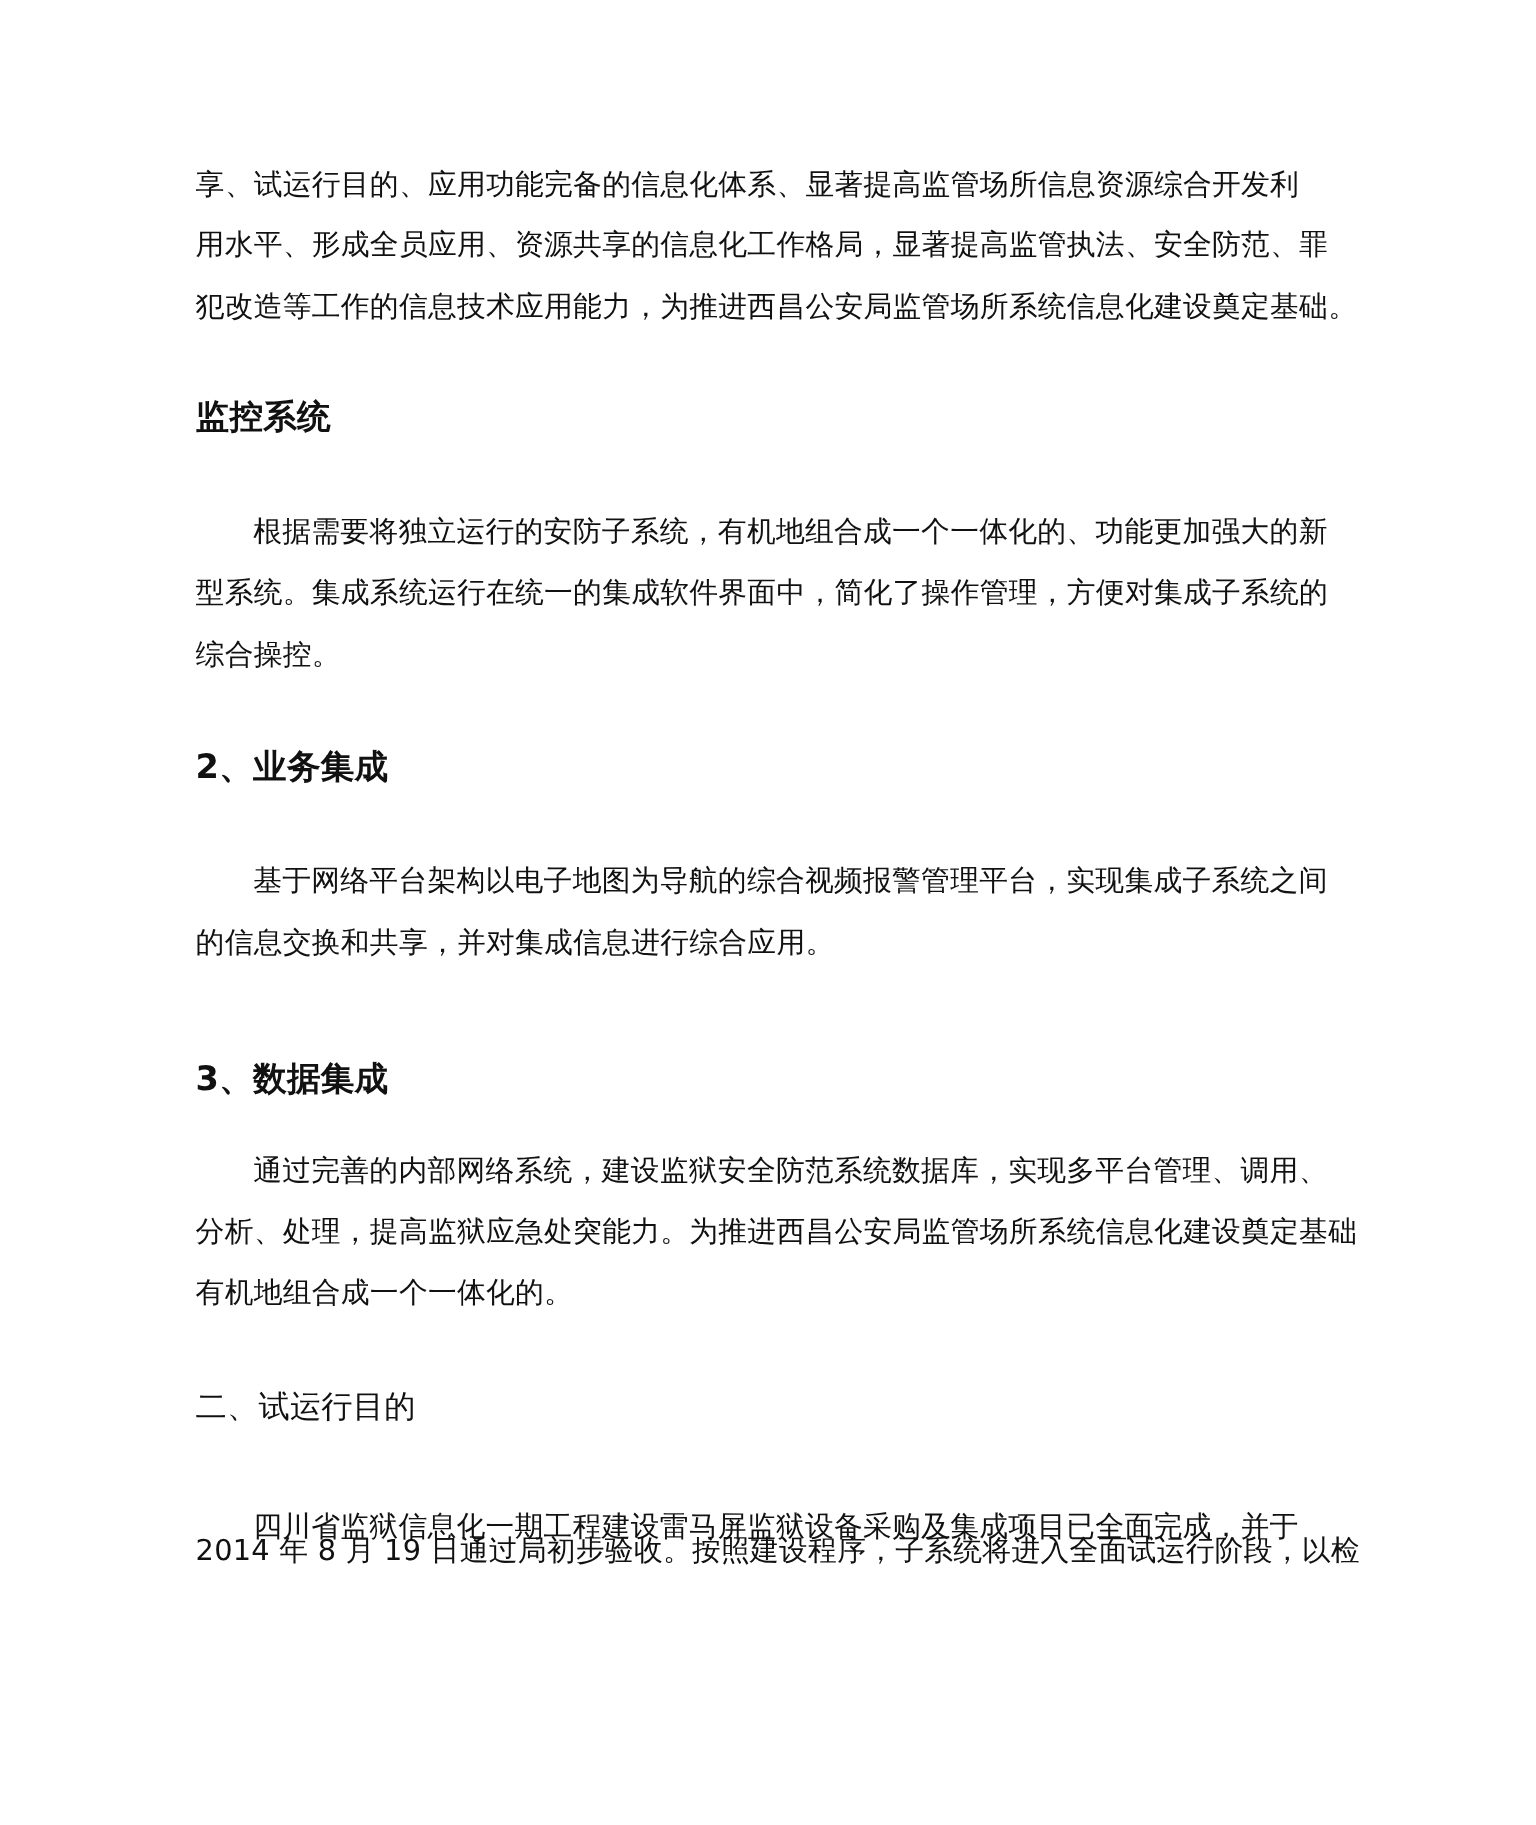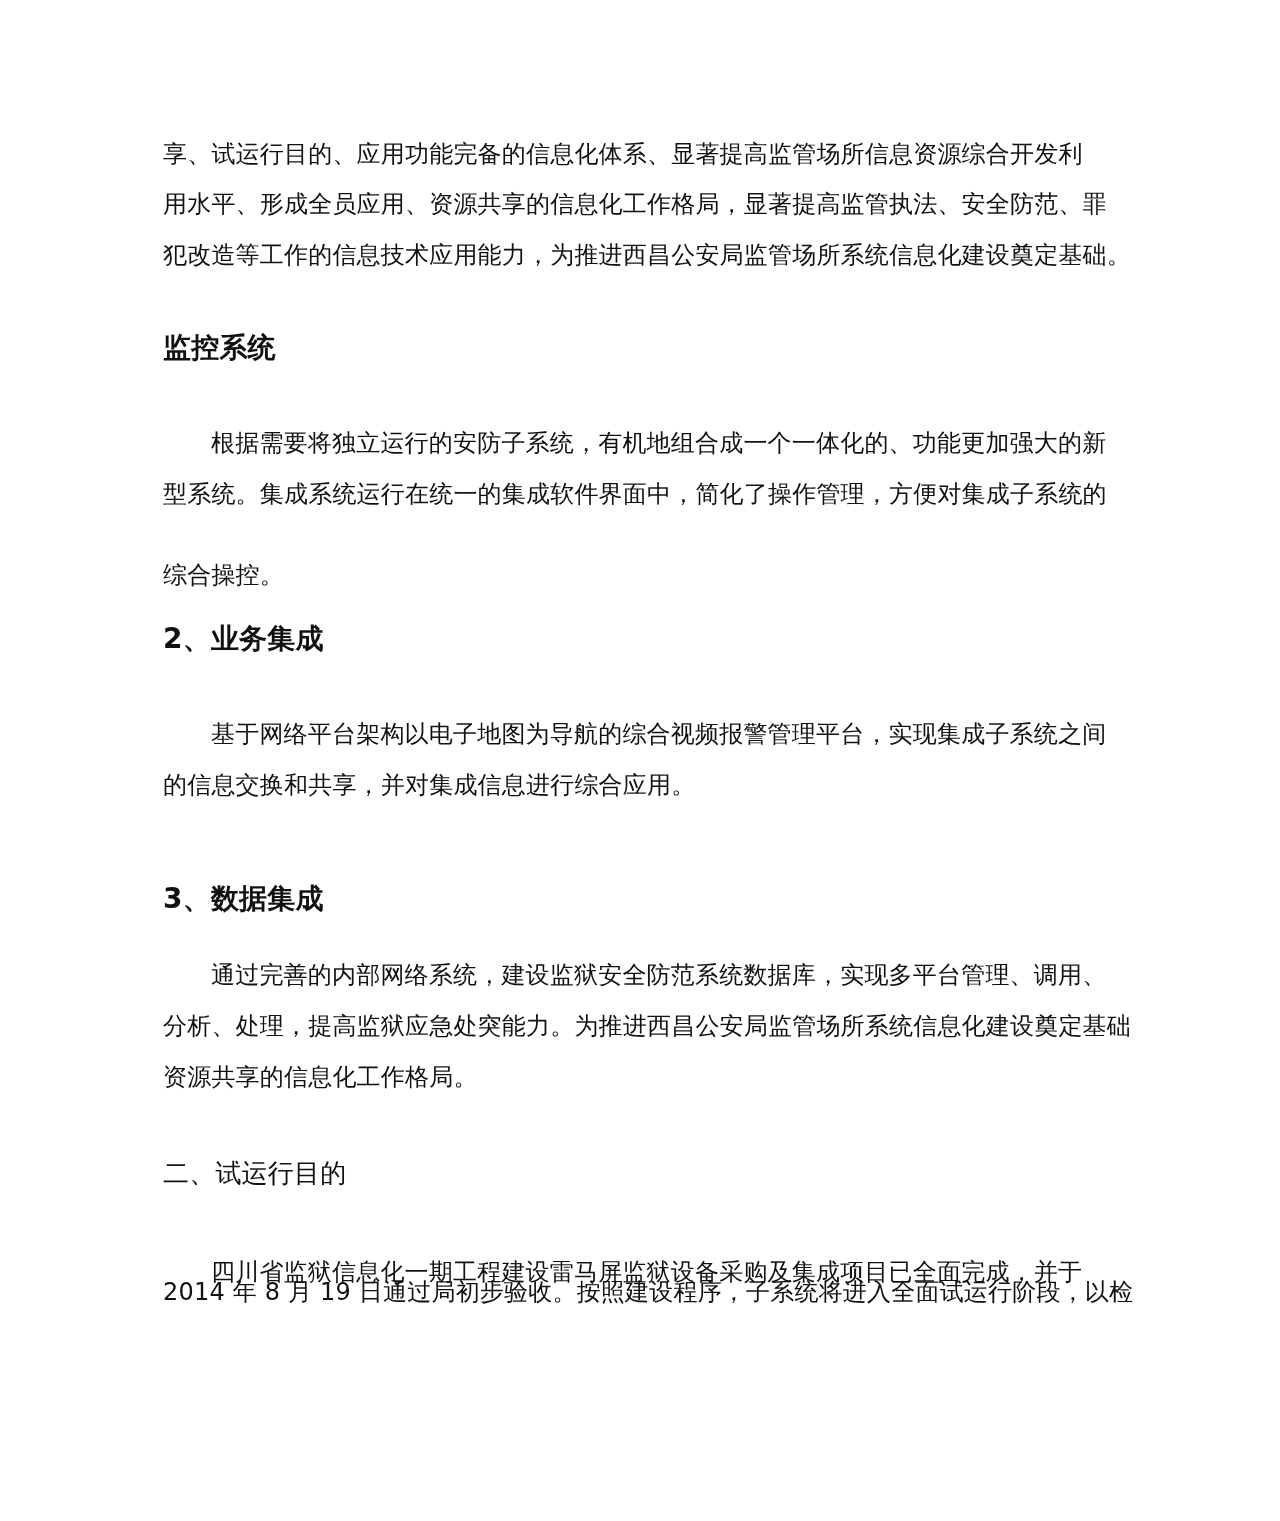--- a/index.html
+++ b/index.html
@@ -47,34 +47,34 @@
   <div>
     <div class="line" style="top:139px">享、试运行目的、应用功能完备的信息化体系、显著提高监管场所信息资源综合开发利</div>
     <div class="line" style="top:189px">用水平、形成全员应用、资源共享的信息化工作格局，显著提高监管执法、安全防范、罪</div>
     <div class="line" style="top:240px">犯改造等工作的信息技术应用能力，为推进西昌公安局监管场所系统信息化建设奠定基础。</div>
   </div>
 
   <div class="line h3" style="top:333px">监控系统</div>
   <div>
     <div class="line indent" style="top:428px">根据需要将独立运行的安防子系统，有机地组合成一个一体化的、功能更加强大的新</div>
     <div class="line" style="top:479px">型系统。集成系统运行在统一的集成软件界面中，简化了操作管理，方便对集成子系统的</div>
-    <div class="line" style="top:560px">综合操控。</div>
+    <div class="line" style="top:530px">综合操控。</div>
   </div>
 
   <div class="line h3" style="top:624px">2、业务集成</div>
   <div>
     <div class="line indent" style="top:719px">基于网络平台架构以电子地图为导航的综合视频报警管理平台，实现集成子系统之间</div>
     <div class="line" style="top:770px">的信息交换和共享，并对集成信息进行综合应用。</div>
   </div>
 
   <div class="line h3" style="top:884px">3、数据集成</div>
   <div>
     <div class="line indent" style="top:960px">通过完善的内部网络系统，建设监狱安全防范系统数据库，实现多平台管理、调用、</div>
     <div class="line" style="top:1011px">分析、处理，提高监狱应急处突能力。为推进西昌公安局监管场所系统信息化建设奠定基础</div>
-    <div class="line" style="top:1062px">资源共享的信息化工作格局。</div>
+    <div class="line" style="top:1062px">有机地组合成一个一体化的。</div>
   </div>
 
   <div class="line h2" style="top:1158px">二、试运行目的</div>
   <div>
     <div class="line indent" style="top:1257px">四川省监狱信息化一期工程建设雷马屏监狱设备采购及集成项目已全面完成，并于</div>
     <div class="line" style="top:1277px">2014 年 8 月 19 日通过局初步验收。按照建设程序，子系统将进入全面试运行阶段，以检</div>
   </div>
 
 </div>
 

